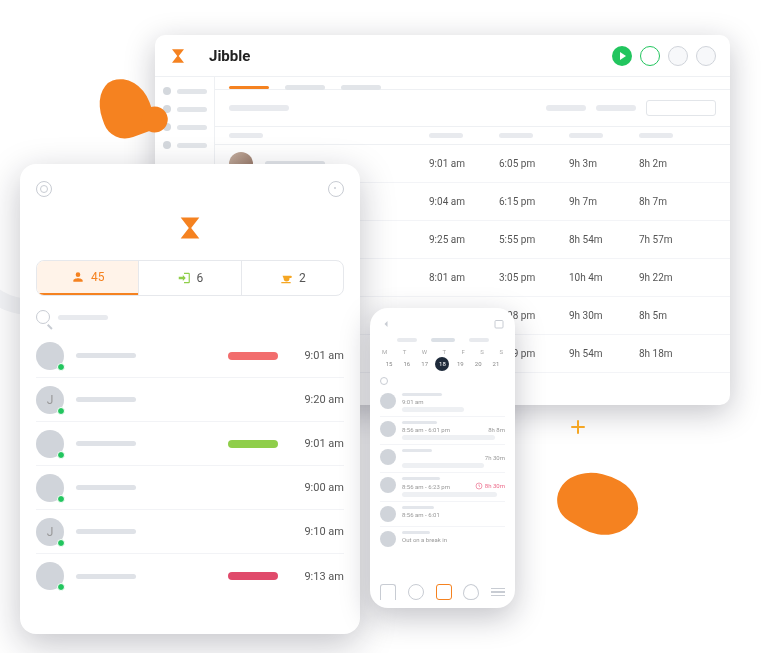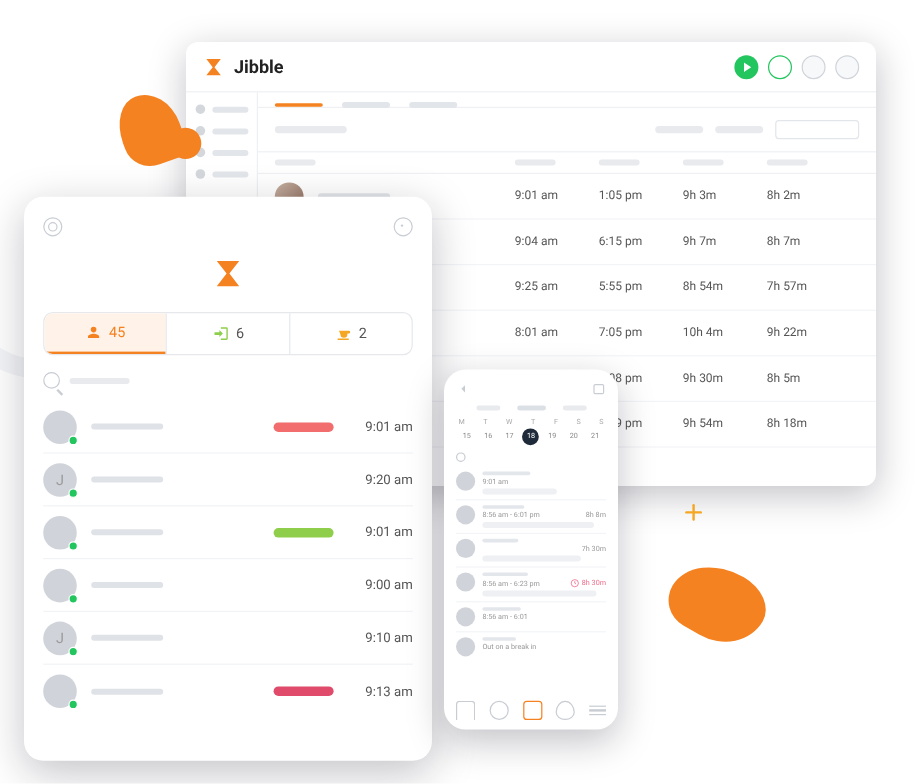--- a/index.html
+++ b/index.html
@@ -83,21 +83,21 @@
     color: #555;
   }
   
   .dk-header{
     height: 42px;
     display:flex;align-items:center;
     padding:0 14px;
     border-bottom:1px solid #eef0f3;
   }
   .dk-logo{
-    display:flex;align-items:center;gap:8px;
+    display:flex;align-items:center;gap:22px;
     font-weight:700;font-size:15px;color:#222;
   }
   .dk-logo .mark{
     width:18px;height:18px;position:relative;
   }
   .dk-logo .mark svg{display:block;}
   .dk-actions{margin-left:auto;display:flex;gap:8px;align-items:center;}
   .btn-play{width:20px;height:20px;border-radius:50%;background:#22c55e;display:flex;align-items:center;justify-content:center;}
   .btn-play::after{content:"";border-style:solid;border-width:4px 0 4px 6px;border-color:transparent transparent transparent #fff;margin-left:1px;}
   .circle-btn{width:20px;height:20px;border-radius:50%;border:1px solid #d6e8d6;}
@@ -299,21 +299,21 @@
           <div class="ch-pill"></div>
         </div>
     </div>
 
     <div class="dk-row first">
       <div class="avatar"></div>
       <div class="name">
           <div class="bar"></div>
         </div>
       <div class="cell">9:01 am</div>
-      <div class="cell">1:05 pm</div>
+      <div class="cell">6:05 pm</div>
       <div class="cell">9h 3m</div>
       <div class="cell">8h 2m</div>
     </div>
     <div class="dk-row">
       <div class="avatar"></div>
         <div class="name">
           <div class="bar"></div>
         </div>
       <div class="cell">9:04 am</div>
       <div class="cell">6:15 pm</div>
@@ -329,21 +329,21 @@
       <div class="cell">5:55 pm</div>
       <div class="cell">8h 54m</div>
       <div class="cell">7h 57m</div>
     </div>
     <div class="dk-row">
       <div class="avatar"></div>
         <div class="name">
           <div class="bar"></div>
         </div>
       <div class="cell">8:01 am</div>
-      <div class="cell">7:05 pm</div>
+      <div class="cell">3:05 pm</div>
       <div class="cell">10h 4m</div>
       <div class="cell">9h 22m</div>
     </div>
     <div class="dk-row">
       <div class="avatar"></div>
         <div class="name">
           <div class="bar"></div>
         </div>
       <div class="cell">8:15 am</div>
       <div class="cell">6:08 pm</div>

